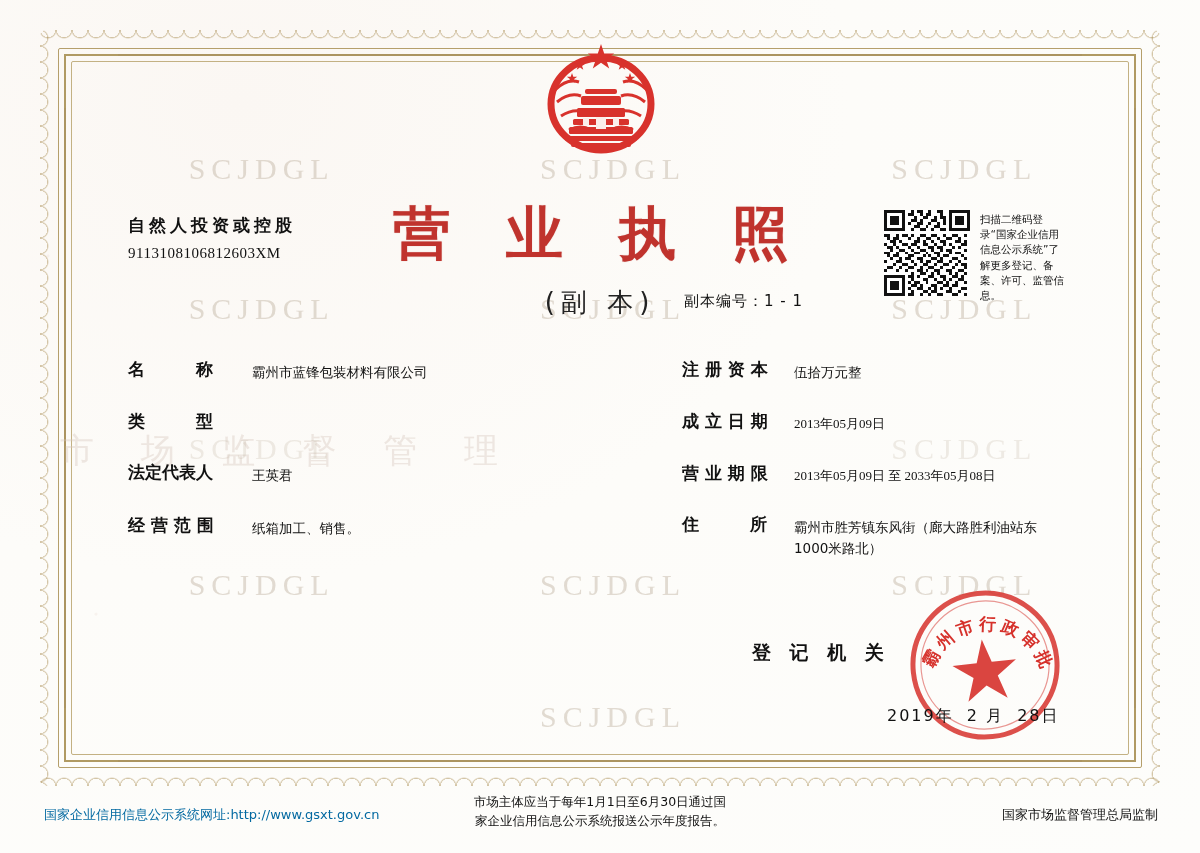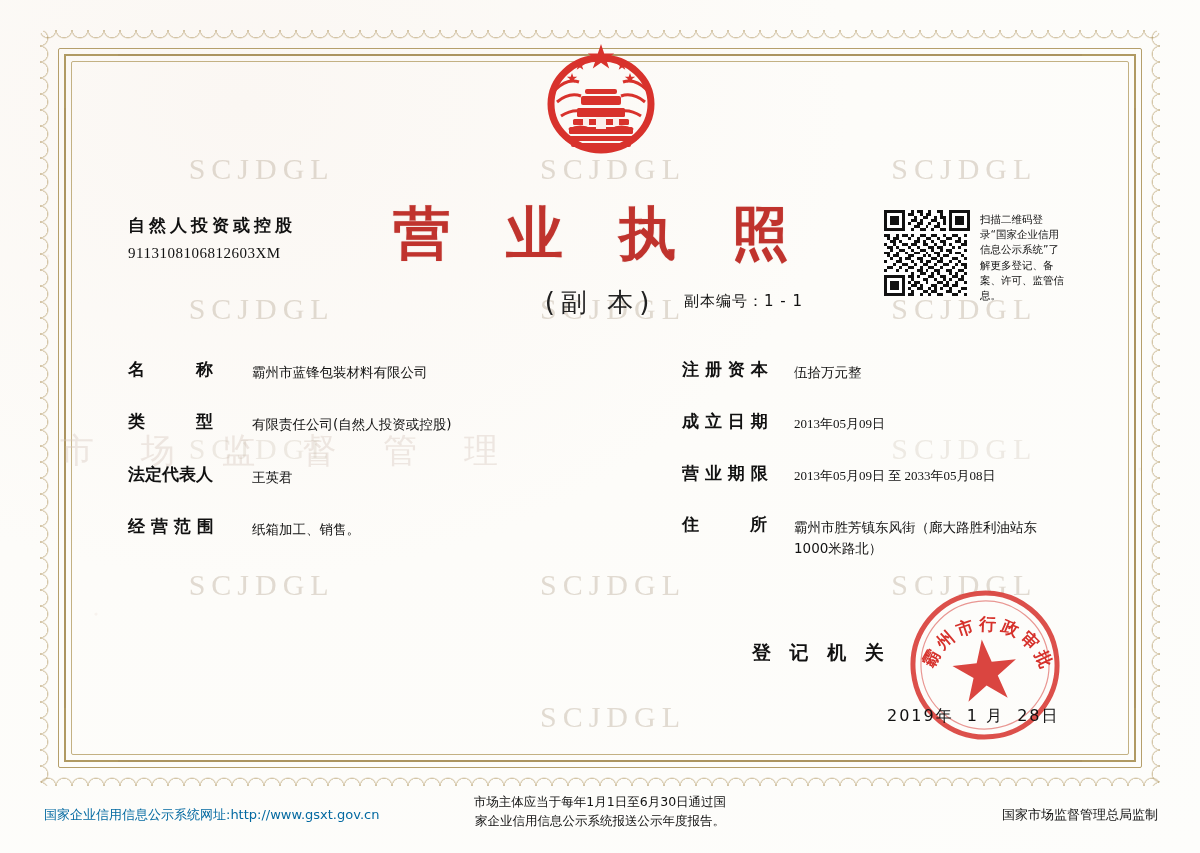--- a/index.html
+++ b/index.html
@@ -540,21 +540,20 @@
 </div>
 <div class="qr-note">扫描二维码登录“国家企业信用信息公示系统”了解更多登记、备案、许可、监管信息。</div>
 
 <div class="fields-left">
   <div class="row">
     <div class="lbl">名　　　称</div>
     <div class="val">霸州市蓝锋包装材料有限公司</div>
   </div>
   <div class="row">
     <div class="lbl">类　　　型</div>
-    <div class="val">有限责任公司(自然人投资或控股)</div>
   </div>
   <div class="row">
     <div class="lbl">法定代表人</div>
     <div class="val">王英君</div>
   </div>
   <div class="row">
     <div class="lbl">经 营 范 围</div>
     <div class="val">纸箱加工、销售。</div>
   </div>
 </div>
@@ -587,21 +586,21 @@
     <polygon points="77,46 86.7,75.6 117.9,75.6 92.6,93.9 102.3,123.5 77,105.2 51.7,123.5 61.4,93.9 36.1,75.6 67.3,75.6" fill="#d6312b" opacity=".9" transform="translate(0,-4) scale(0.78) translate(21,25)"></polygon>
     <path id="sealArc" d="M 22 84 A 57 57 0 0 1 132 84" fill="none"></path>
     <text font-family="'DejaVu Sans', sans-serif" font-size="17" font-weight="bold" fill="#d6312b" letter-spacing="4">
       <textPath href="#sealArc" startOffset="6%">霸州市行政审批局</textPath>
     </text>
   </svg>
 </div>
 
 <div class="issue-date">
   <span>2019年</span>
-  <span>1 月</span>
+  <span>2 月</span>
   <span>28日</span>
 </div>
 
 <div class="footer-left">国家企业信用信息公示系统网址:http://www.gsxt.gov.cn</div>
 <div class="footer-center">
   <div>市场主体应当于每年1月1日至6月30日通过国</div>
   <div>家企业信用信息公示系统报送公示年度报告。</div>
 </div>
 <div class="footer-right">国家市场监督管理总局监制</div>
 

